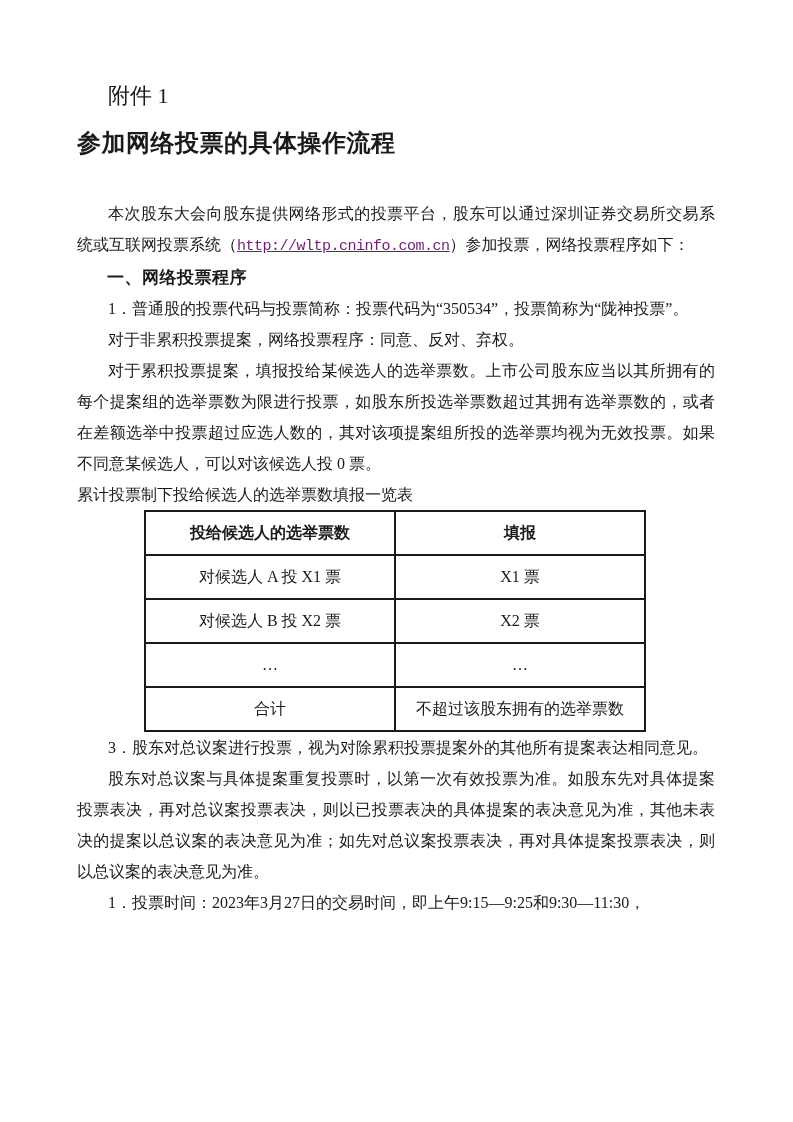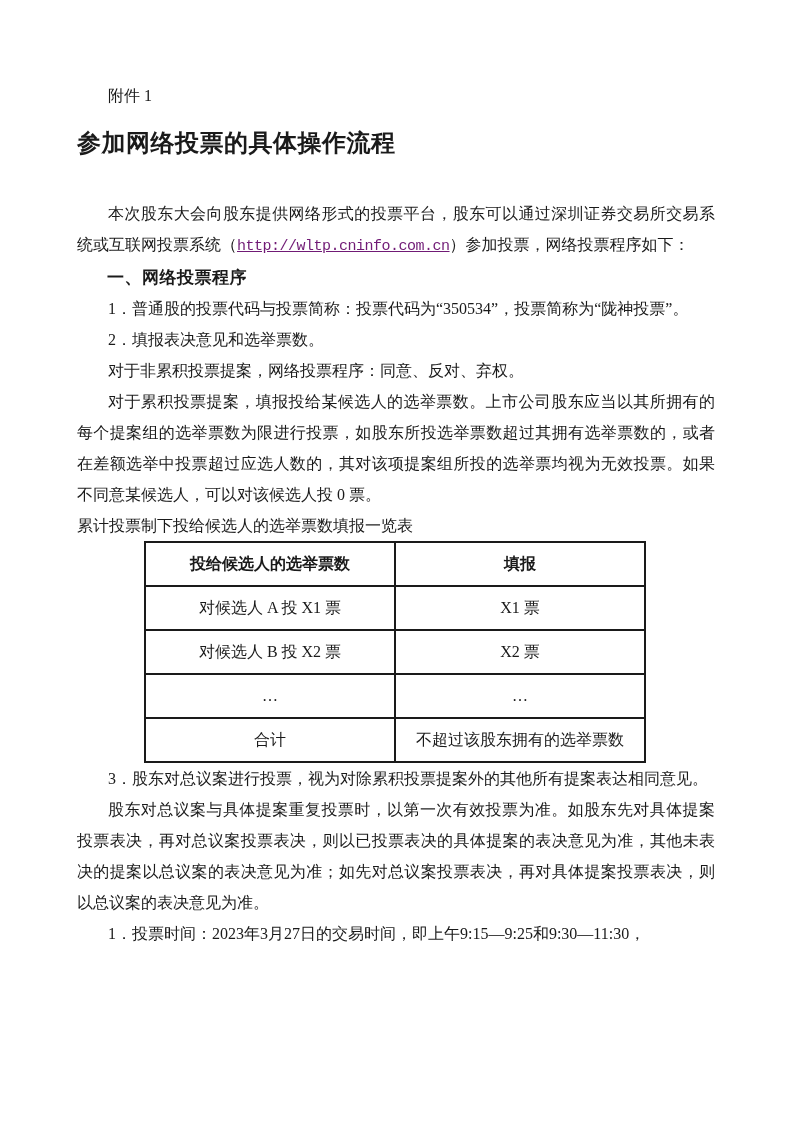--- a/index.html
+++ b/index.html
@@ -9,21 +9,21 @@
     width: 793px;
     height: 1122px;
     margin: 0 auto;
     background: #ffffff;
     color: #1a1a1a;
     font-family: "Liberation Serif", "DejaVu Serif", serif;
     padding: 84px 78px 0 77px;
     overflow: hidden;
   }
   .attachment {
-    font-size: 16px;
+    font-size: 22px;
     line-height: 24px;
     text-indent: 31px;
   }
   .doc-title {
     font-size: 24px;
     font-weight: bold;
     text-align: left;
     line-height: 30px;
     margin-top: 20px;
     margin-bottom: 40px;
@@ -84,21 +84,20 @@
   <p class="attachment">附件 1</p>
 
   <h1 class="doc-title">参加网络投票的具体操作流程</h1>
 
   <p class="body indent"><span>本次股东大会向股东提供网络形式的投票平台，股东可以通过深圳证券交易所交易系统或互联网投票系统（</span><a href="#" class="doc-link">http://wltp.cninfo.com.cn</a><span>）参加投票，网络投票程序如下：</span></p>
 
   <h2 class="sec-heading">一、网络投票程序</h2>
 
   <p class="body indent">1．普通股的投票代码与投票简称：投票代码为“350534”，投票简称为“陇神投票”。</p>
 
-  <p class="body indent">2．填报表决意见和选举票数。</p>
 
   <p class="body indent">对于非累积投票提案，网络投票程序：同意、反对、弃权。</p>
 
   <p class="body indent">对于累积投票提案，填报投给某候选人的选举票数。上市公司股东应当以其所拥有的每个提案组的选举票数为限进行投票，如股东所投选举票数超过其拥有选举票数的，或者在差额选举中投票超过应选人数的，其对该项提案组所投的选举票均视为无效投票。如果不同意某候选人，可以对该候选人投 0 票。</p>
 
   <p class="body table-caption">累计投票制下投给候选人的选举票数填报一览表</p>
 
   <table class="vote-table">
     <colgroup>
         <col class="c1">

